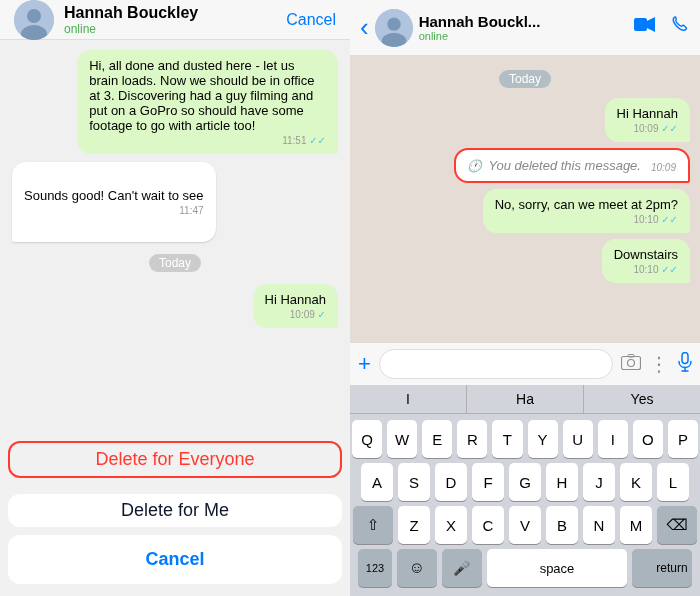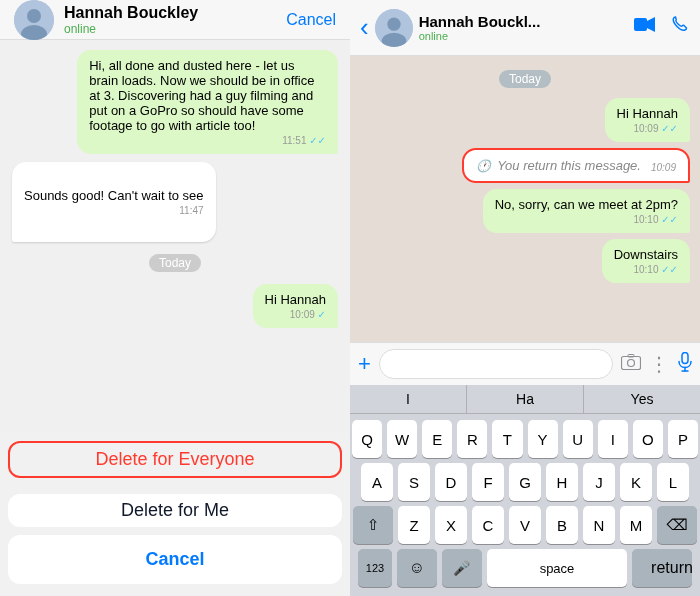--- a/index.html
+++ b/index.html
@@ -485,21 +485,21 @@
 
     <div class="bubble-right">
       <span>Hi Hannah</span>
       <div class="bubble-time">
         <span>10:09</span> <span class="ticks">✓✓</span>
       </div>
     </div>
 
     <div class="deleted-bubble">
       <span class="deleted-icon">🕐</span>
-      <span style="font-style:italic; color:#888;">You return this message.</span>
+      <span style="font-style:italic; color:#888;">You deleted this message.</span>
       <span style="font-size:10px; color:#999; margin-left:4px; align-self:flex-end;">10:09</span>
     </div>
 
     <div class="bubble-right">
       <span>No, sorry, can we meet at 2pm?</span>
       <div class="bubble-time">
         <span>10:10</span> <span class="ticks">✓✓</span>
       </div>
     </div>
 
@@ -571,18 +571,18 @@
         <div class="key">B</div>
         <div class="key">N</div>
         <div class="key">M</div>
         <div class="key dark delete">⌫</div>
       </div>
       <div class="keyboard-row">
         <div class="key dark num" style="font-size:11px;">123</div>
         <div class="key dark" style="font-size:16px;">☺</div>
         <div class="key dark" style="font-size:14px;">🎤</div>
         <div class="key space" style="font-size:13px;">space</div>
-        <div class="key return" style="font-size:16px;padding-left:20px;">return</div>
+        <div class="key return" style="font-size:12px;padding-left:20px;">return</div>
       </div>
     </div>
   </div>
 
 </div>
 
 </body></html>

